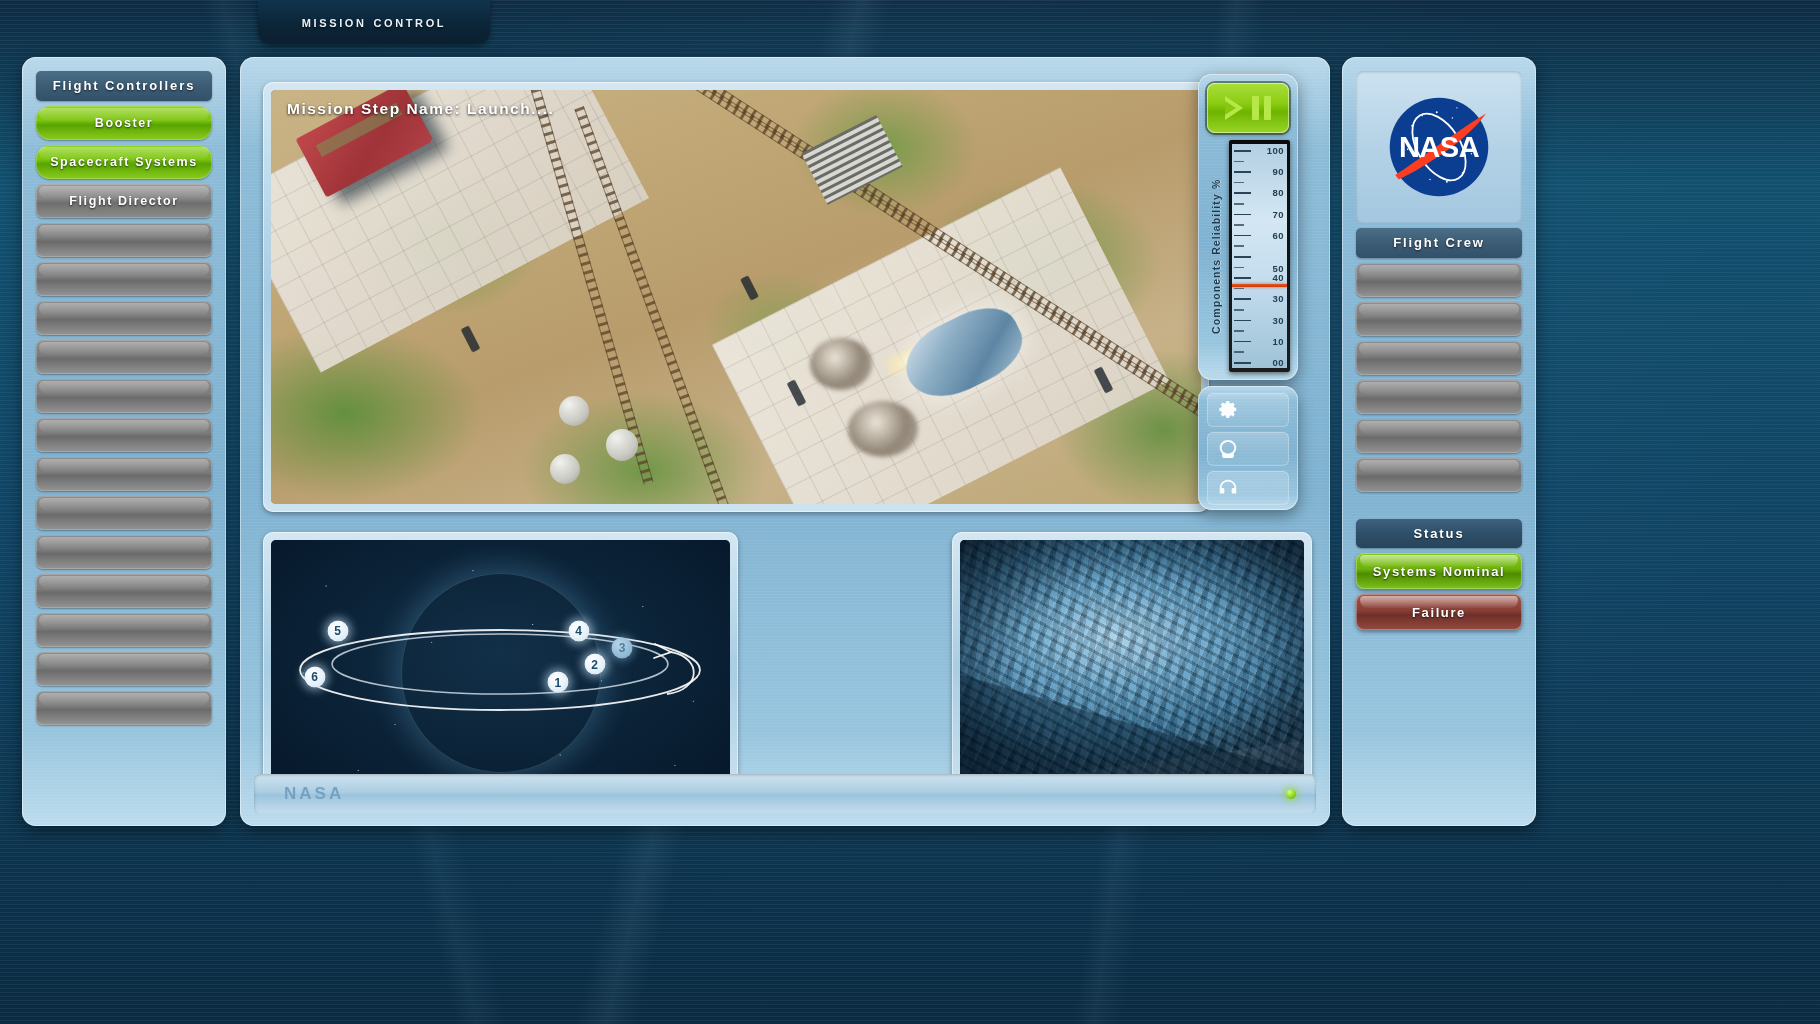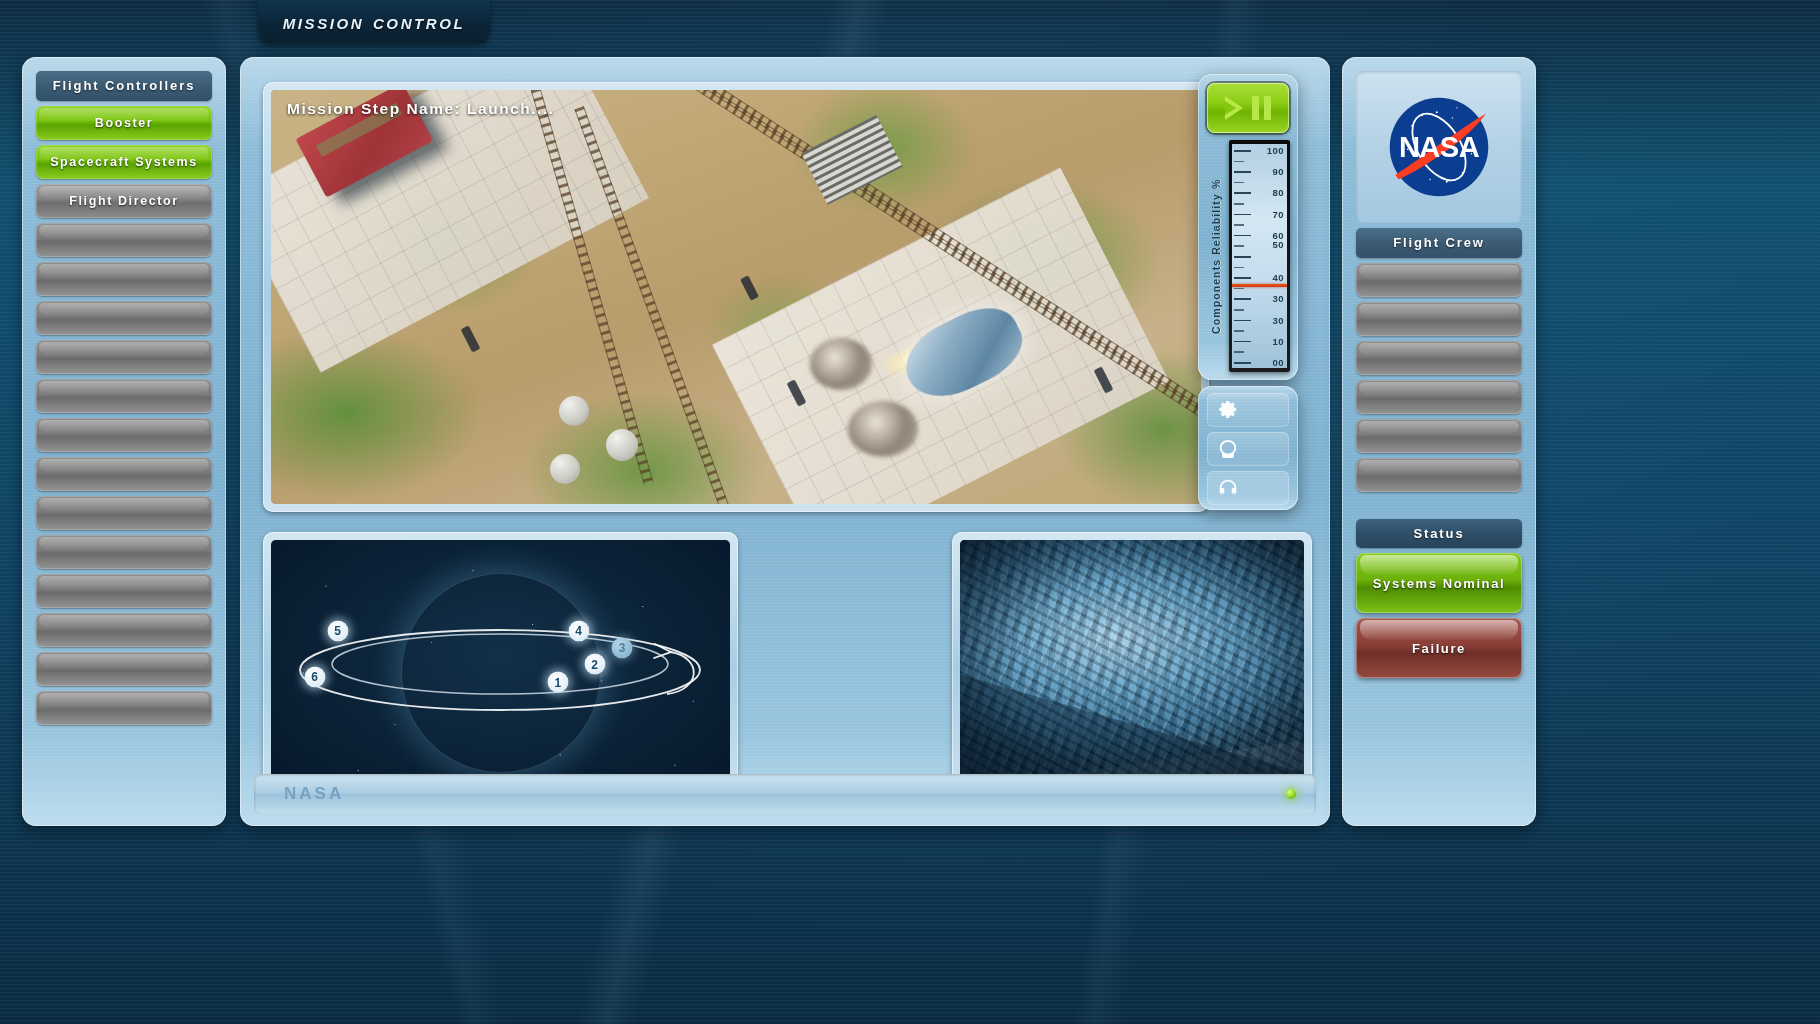--- a/index.html
+++ b/index.html
@@ -44,27 +44,26 @@
     left: 258px; top: 0px;
     width: 232px; height: 44px;
     background: linear-gradient(180deg, #10344d 0%, #0b2436 60%, #0a2030 100%);
     border-radius: 0 0 13px 13px;
     box-shadow: 0 2px 5px rgba(0,0,0,0.45);
     display: flex; align-items: center; justify-content: center;
     z-index: 6;
   }
   .title-tab span {
     color: #e8f2fa;
-    font-size: 22px;
+    font-size: 16px;
     font-weight: bold;
     letter-spacing: 2.6px;
     font-variant: small-caps;
     text-transform: lowercase;
     text-shadow: 0 1px 2px rgba(0,0,0,0.8);
-    font-style: italic;
   }
 
   
   .panel {
     position: absolute;
     border-radius: 14px;
     background: linear-gradient(180deg, #b9d8ea 0%, #8dbcd8 12%, #7fb2d1 55%, #98c5de 88%, #bcdcee 100%);
     box-shadow:
       0 0 0 1px rgba(255,255,255,0.45) inset,
       0 5px 16px rgba(0,0,0,0.42);
@@ -112,20 +111,21 @@
   }
   .slot::before {
     content:""; position:absolute; left:3px; right:3px; top:2px; height:40%;
     border-radius: 6px 6px 10px 10px;
     background: linear-gradient(180deg, rgba(255,255,255,0.30), rgba(255,255,255,0.02));
     pointer-events:none;
   }
   .slot.green {
     background: linear-gradient(180deg, #8fd320 0%, #7cc510 42%, #58a400 56%, #8ccd1e 100%);
     color: #ffffff;
+    border-radius: 14px;
   }
   .slot.gray-dark {
     background: linear-gradient(180deg, #9a9a9a 0%, #828282 45%, #6e6e6e 56%, #8d8d8d 100%);
   }
   .slot.empty { color: transparent; }
 
   
   #center-panel { left: 240px; top: 57px; width: 1090px; height: 769px; }
   .screen-frame {
     position: absolute;
@@ -441,21 +441,21 @@
     display:flex; align-items:center; justify-content:center;
     box-shadow: 0 1px 3px rgba(0,0,0,0.2) inset;
     flex: none;
   }
   .nasa-logo { width: 112px; height: 112px; }
 
   .status-head {
     background: linear-gradient(180deg, #3e6280 0%, #2f4f68 50%, #27455c 100%);
   }
   .status-btn {
-    height: 60px; border-radius: 8px;
+    height: 36px; border-radius: 8px;
     display:flex; align-items:center; justify-content:center;
     font-size: 13px; font-weight: bold; letter-spacing: 1.6px; color:#fff;
     text-shadow: 0 1px 2px rgba(0,0,0,0.75);
     box-shadow: 0 0 0 1px rgba(255,255,255,0.3) inset, 0 2px 4px rgba(0,0,0,0.4);
     position:relative; overflow:hidden; flex:none;
   }
   .status-btn::before {
     content:""; position:absolute; left:4px; right:4px; top:2px; height:34%;
     border-radius: 6px 6px 12px 12px;
     background: linear-gradient(180deg, rgba(255,255,255,0.55), rgba(255,255,255,0.04));
@@ -602,21 +602,21 @@
           <div class="tick major" style="top: 48.4px;"></div>
           <div class="tick-lbl" style="top: 48.4px;">80</div>
           <div class="tick minor" style="top: 59px;"></div>
           <div class="tick major" style="top: 69.6px;"></div>
           <div class="tick-lbl" style="top: 69.6px;">70</div>
           <div class="tick minor" style="top: 80.2px;"></div>
           <div class="tick major" style="top: 90.8px;"></div>
           <div class="tick-lbl" style="top: 90.8px;">60</div>
           <div class="tick minor" style="top: 101.4px;"></div>
           <div class="tick major" style="top: 112px;"></div>
-          <div class="tick-lbl" style="top: 100px;">50</div>
+          <div class="tick-lbl" style="top: 124px;">50</div>
           <div class="tick minor" style="top: 122.6px;"></div>
           <div class="tick major" style="top: 133.2px;"></div>
           <div class="tick-lbl" style="top: 133.2px;">40</div>
           <div class="tick minor" style="top: 143.8px;"></div>
           <div class="tick major" style="top: 154.4px;"></div>
           <div class="tick-lbl" style="top: 154.4px;">30</div>
           <div class="tick minor" style="top: 165px;"></div>
           <div class="tick major" style="top: 175.6px;"></div>
           <div class="tick-lbl" style="top: 175.6px;">30</div>
           <div class="tick minor" style="top: 186.2px;"></div>

